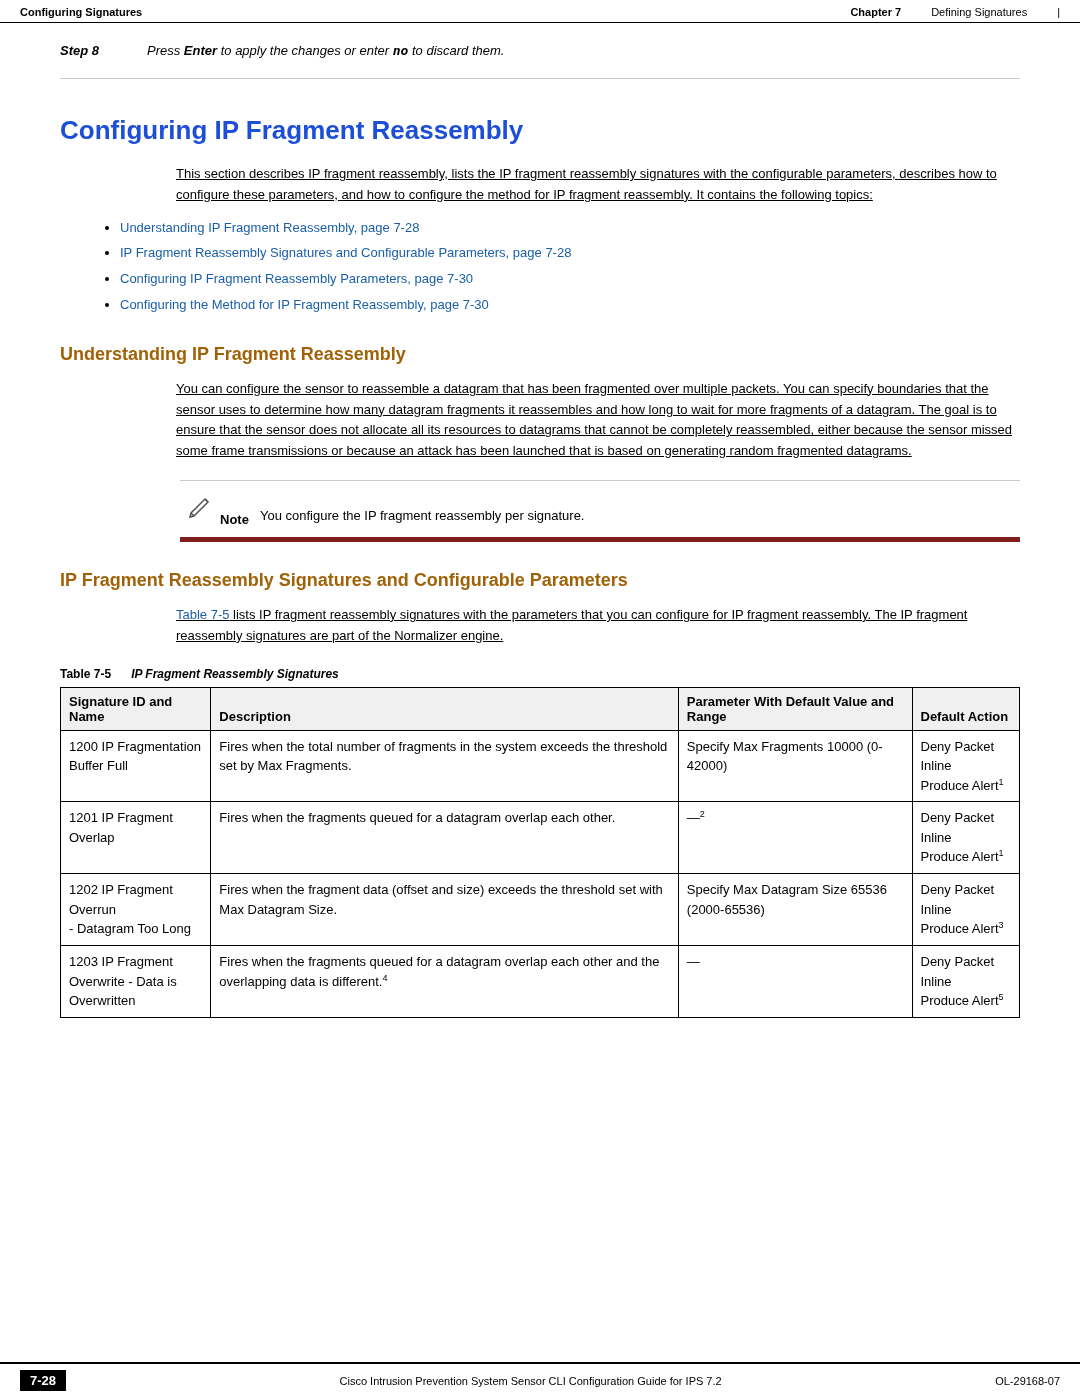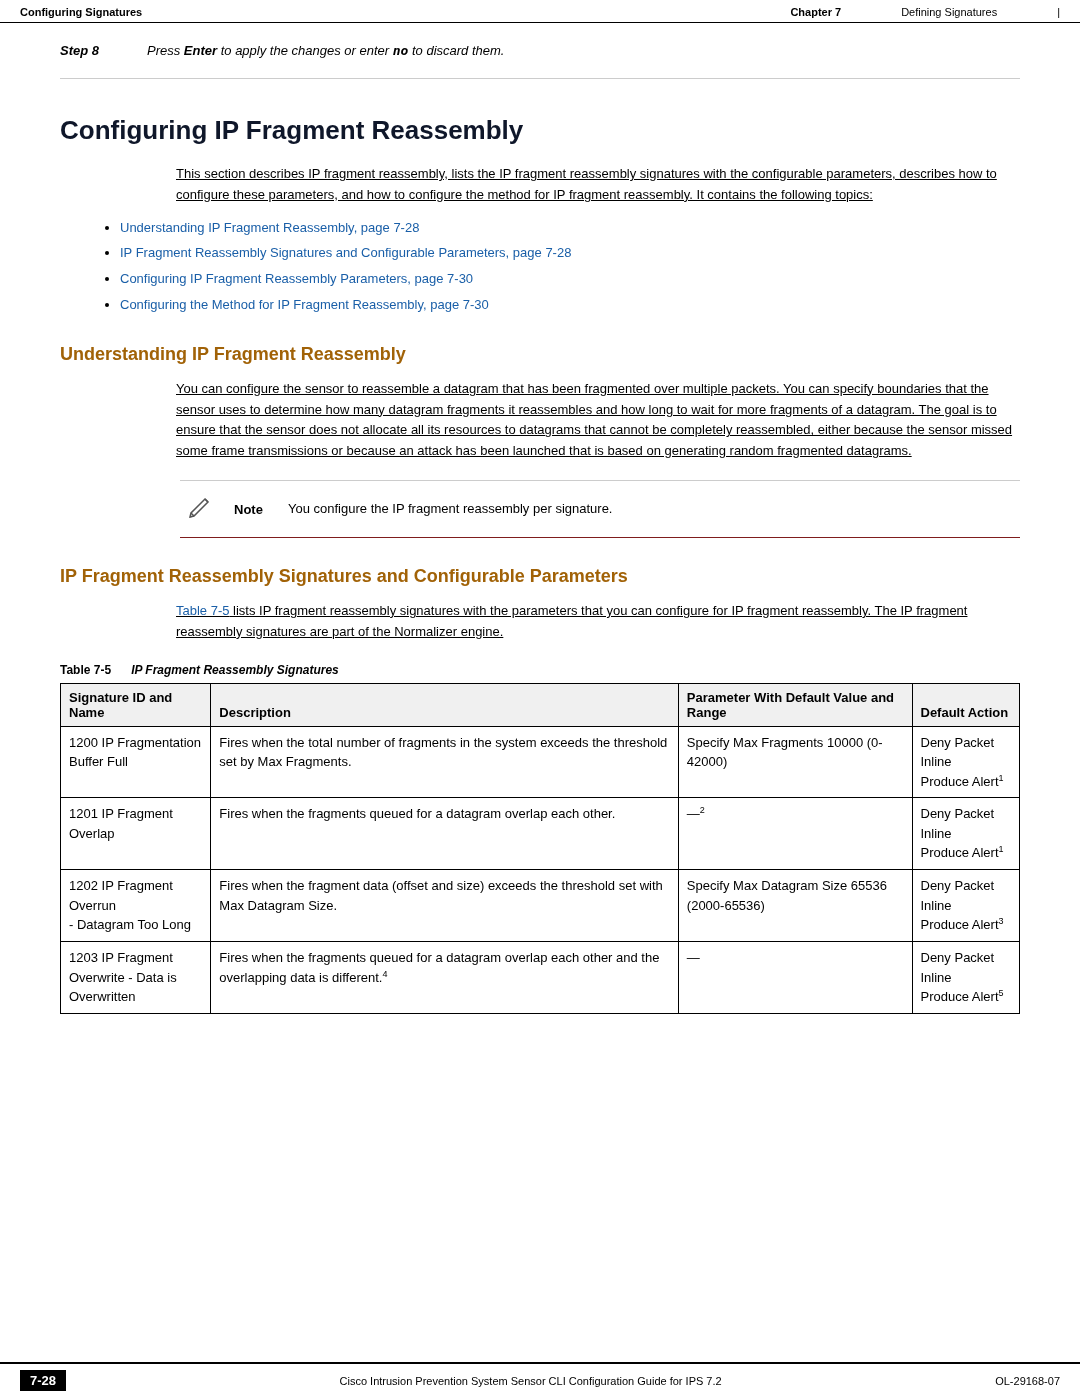--- a/index.html
+++ b/index.html
@@ -20,21 +20,21 @@
       align-items: center;
       padding: 6px 20px 4px 20px;
       border-bottom: 1px solid #000;
       font-size: 11px;
     }
     .page-header-left {
       font-weight: bold;
     }
     .page-header-right {
       display: flex;
-      gap: 60px;
+      gap: 30px;
     }
     .page-header-chapter {
       font-weight: bold;
     }
 
     
     .content-area {
       padding: 0 60px 60px 60px;
     }
 
@@ -57,21 +57,21 @@
     .step-content code {
       font-family: monospace;
       font-weight: bold;
     }
 
     
     .section-heading-1 {
       font-size: 26px;
       font-weight: bold;
       margin: 36px 0 18px 0;
-      color: #0f172a;
+      color: #1d4ed8;
     }
     .section-heading-2 {
       font-size: 18px;
       font-weight: bold;
       margin: 28px 0 14px 0;
       color: #a16207;
     }
 
     
     .body-text {
@@ -93,24 +93,23 @@
     }
     .bullet-list a, a {
       color: #1a5fa8;
       text-decoration: none;
     }
 
     
     .note-box {
       margin: 18px 0 18px 120px;
       display: flex;
-      align-items: center;
-      gap: 14px;
+      align-items: flex-end;
       border-top: 1px solid #ccc;
-      border-bottom: 1px solid #7f1d1d;
+      border-bottom: 5px solid #7f1d1d;
       padding: 10px 0;
     }
     .note-icon {
       font-size: 22px;
       color: #555;
       min-width: 40px;
       text-align: center;
       padding-top: 2px;
     }
     .note-label {

